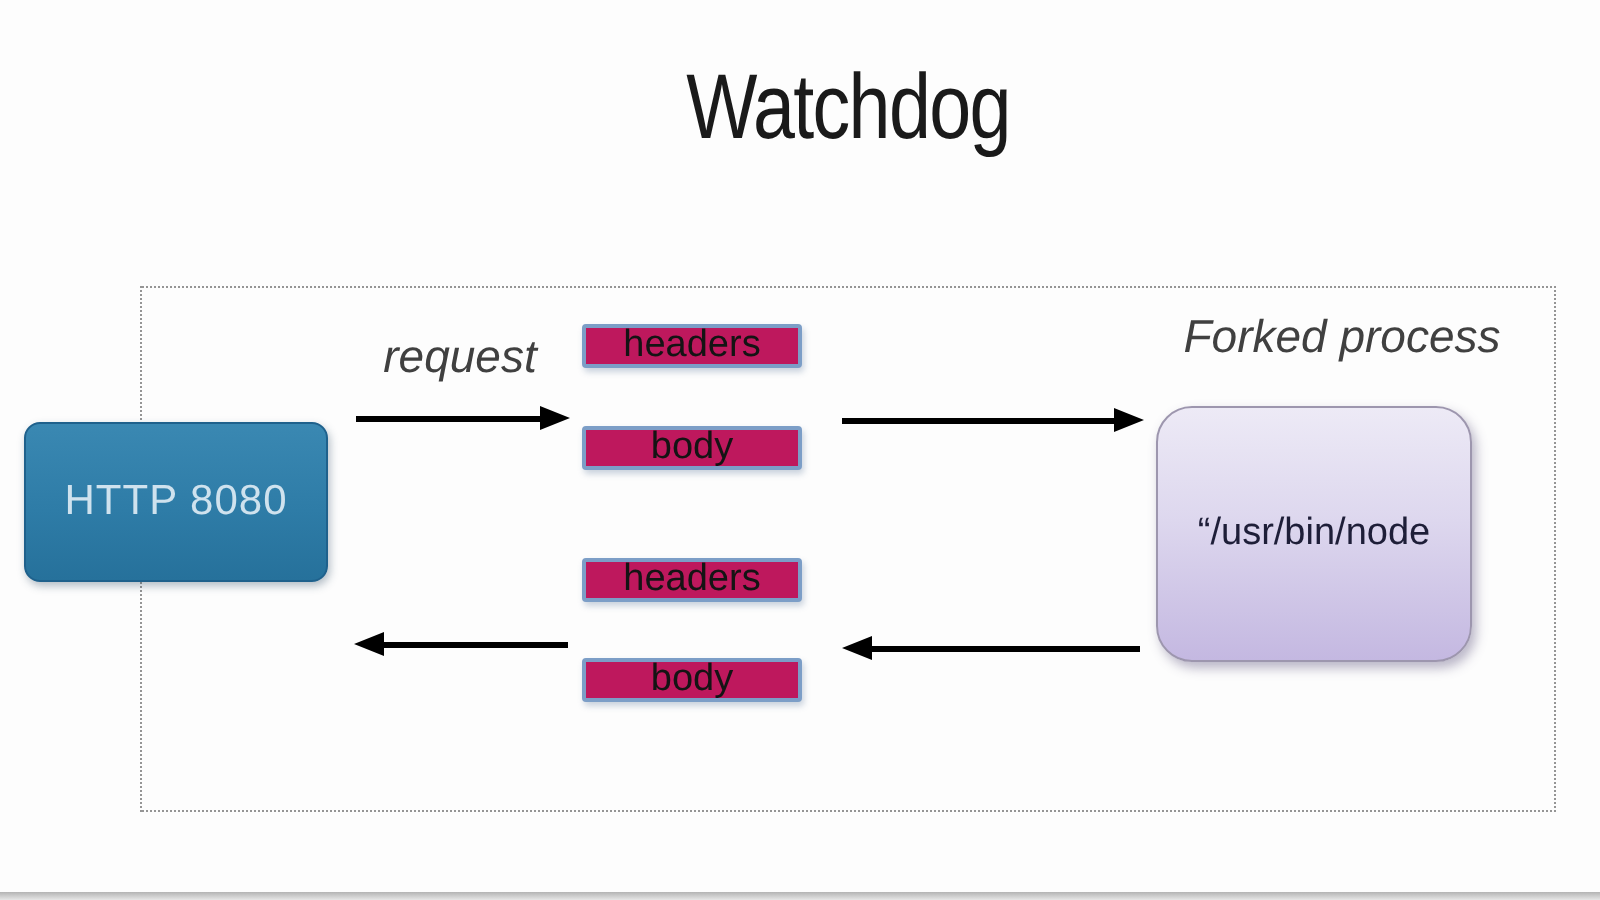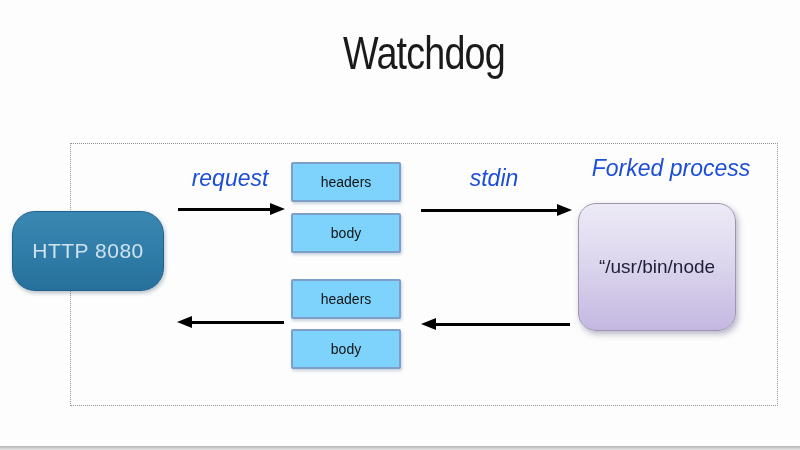--- a/index.html
+++ b/index.html
@@ -38,48 +38,48 @@
     border: 1.5px dotted #959595;
     z-index: 1;
   }
 
   .http-node {
     position: absolute;
     left: 12px;
     top: 211px;
     width: 152px;
     height: 80px;
-    border-radius: 23px;
+    border-radius: 8px;
     background: linear-gradient(180deg, #3a88b2 0%, #2e7ca7 55%, #26719b 100%);
     border: 1px solid #1f618c;
     box-shadow: 1px 2px 4px rgba(40,70,95,0.35);
     display: flex;
     align-items: center;
     justify-content: center;
     z-index: 3;
   }
   .http-node .node-label {
     color: #cfe2ee;
     font-size: 21px;
     letter-spacing: 0.5px;
   }
 
   .msg-box {
     position: absolute;
     left: 291px;
     width: 110px;
-    height: 40px;
-    background: #7dd3fc;
+    height: 22px;
+    background: #be185d;
     border: 2px solid #7c9ec7;
     border-radius: 2px;
     box-shadow: 1px 2px 3px rgba(70,100,140,0.28);
     display: flex;
     align-items: center;
     justify-content: center;
-    font-size: 14px;
+    font-size: 19px;
     color: #141414;
     z-index: 3;
   }
   .msg-headers-top    { top: 162px; }
   .msg-body-top       { top: 213px; }
   .msg-headers-bottom { top: 279px; }
   .msg-body-bottom    { top: 329px; }
 
   .process-node {
     position: absolute;
@@ -102,21 +102,21 @@
     font-size: 19px;
     line-height: 28px;
     color: #1e1e38;
     text-align: center;
   }
 
   .flow-label {
     position: absolute;
     font-size: 23px;
     font-style: italic;
-    color: #1d4ed8;
+    color: #404040;
     text-align: center;
     z-index: 2;
     line-height: 1.1;
   }
   .lbl-request  { left: 180px; top: 166px; width: 100px; }
   .lbl-stdin    { left: 444px; top: 166px; width: 100px; }
   .lbl-forked   { left: 578px; top: 156px; width: 186px; }
   .lbl-response { left: 168px; top: 334px; width: 124px; }
   .lbl-stdout   { left: 447px; top: 332px; width: 100px; }
 
@@ -177,21 +177,20 @@
   <div class="flow-label lbl-request">request</div>
   <div class="arrow right arr-request"></div>
 
   <div class="msg-box msg-headers-top">
     <span>headers</span>
   </div>
   <div class="msg-box msg-body-top">
     <span>body</span>
   </div>
 
-  <div class="flow-label lbl-stdin">stdin</div>
   <div class="arrow right arr-stdin"></div>
 
   <div class="flow-label lbl-forked">Forked process</div>
   <div class="process-node">
     <span class="cmd-line">“/usr/bin/node</span>
   </div>
 
   <div class="arrow left arr-stdout"></div>
 
   <div class="msg-box msg-headers-bottom">

